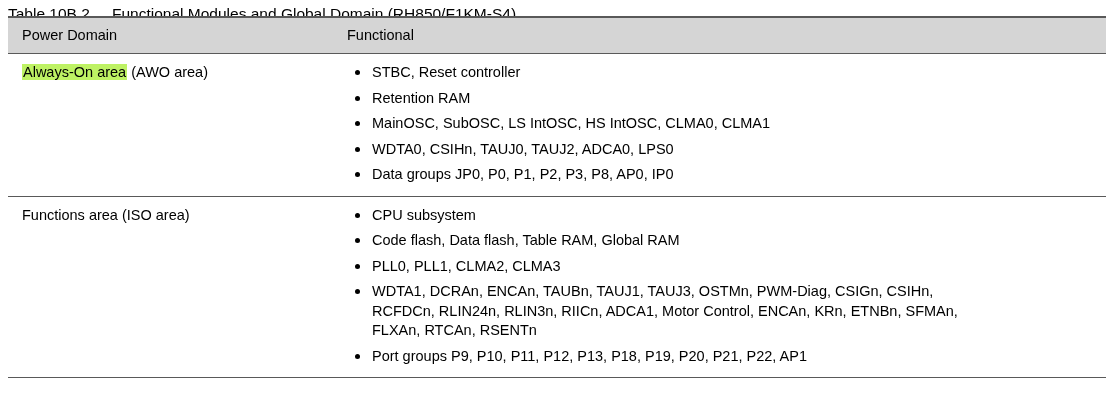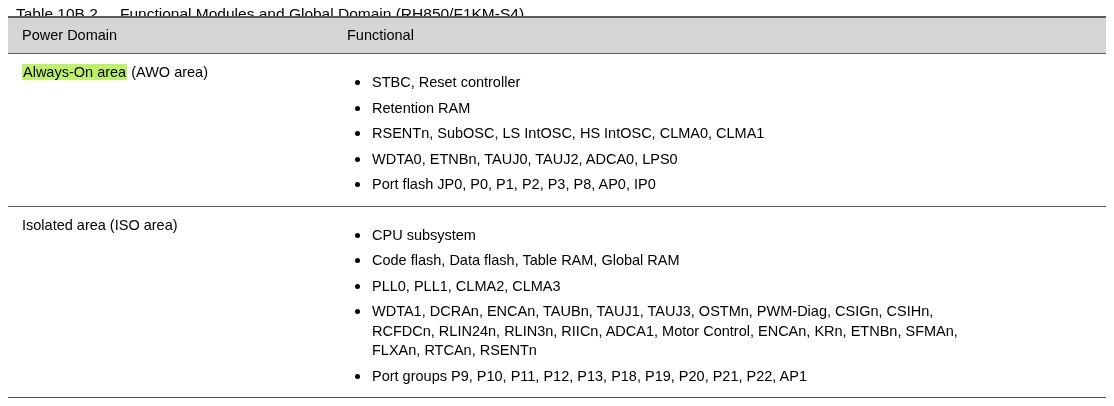--- a/index.html
+++ b/index.html
@@ -29,21 +29,20 @@
     top: 4px;
     width: 1098px;
     font-size: 15.5px;
     line-height: 20px;
     white-space: nowrap;
     color: #000;
   }
   .caption-label {
     display: inline-block;
     width: 104px;
-    margin-left: 8px;
   }
   .caption-title {
     display: inline;
   }
 
   
   .table {
     position: absolute;
     left: 8px;
     top: 16px;
@@ -84,21 +83,21 @@
     font-size: 14.5px;
     line-height: 19px;
   }
 
   .hl {
     background: #bef264;
     padding: 0 1px;
   }
 
   .cell-functions {
-    padding: 19px 6px 11px 7px;
+    padding: 9px 6px 11px 7px;
   }
 
   ul.fn-list {
     list-style: none;
     margin: 0;
     padding: 0;
   }
   ul.fn-list > li {
     position: relative;
     padding-left: 25px;
@@ -152,36 +151,36 @@
         <td>
           <div class="cell-functions">
             <ul class="fn-list">
               <li>
                   <span class="line">STBC, Reset controller</span>
                 </li>
               <li>
                   <span class="line">Retention RAM</span>
                 </li>
               <li>
-                  <span class="line">RSENTn, SubOSC, LS IntOSC, HS IntOSC, CLMA0, CLMA1</span>
-                </li>
-              <li>
-                  <span class="line">WDTA0, ETNBn, TAUJ0, TAUJ2, ADCA0, LPS0</span>
-                </li>
-              <li>
-                  <span class="line">Port flash JP0, P0, P1, P2, P3, P8, AP0, IP0</span>
+                  <span class="line">MainOSC, SubOSC, LS IntOSC, HS IntOSC, CLMA0, CLMA1</span>
+                </li>
+              <li>
+                  <span class="line">WDTA0, CSIHn, TAUJ0, TAUJ2, ADCA0, LPS0</span>
+                </li>
+              <li>
+                  <span class="line">Data groups JP0, P0, P1, P2, P3, P8, AP0, IP0</span>
                 </li>
             </ul>
           </div>
         </td>
       </tr>
 
       <tr>
         <td>
-          <div class="cell-domain">Isolated area (ISO area)</div>
+          <div class="cell-domain">Functions area (ISO area)</div>
         </td>
         <td>
           <div class="cell-functions">
             <ul class="fn-list">
               <li>
                   <span class="line">CPU subsystem</span>
                 </li>
               <li>
                   <span class="line">Code flash, Data flash, Table RAM, Global RAM</span>
                 </li>

